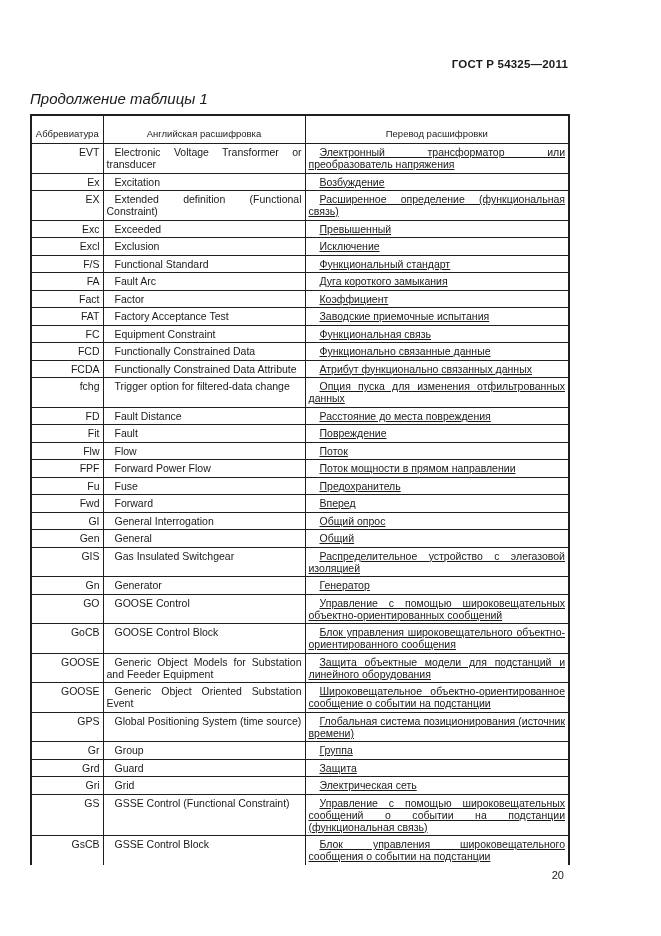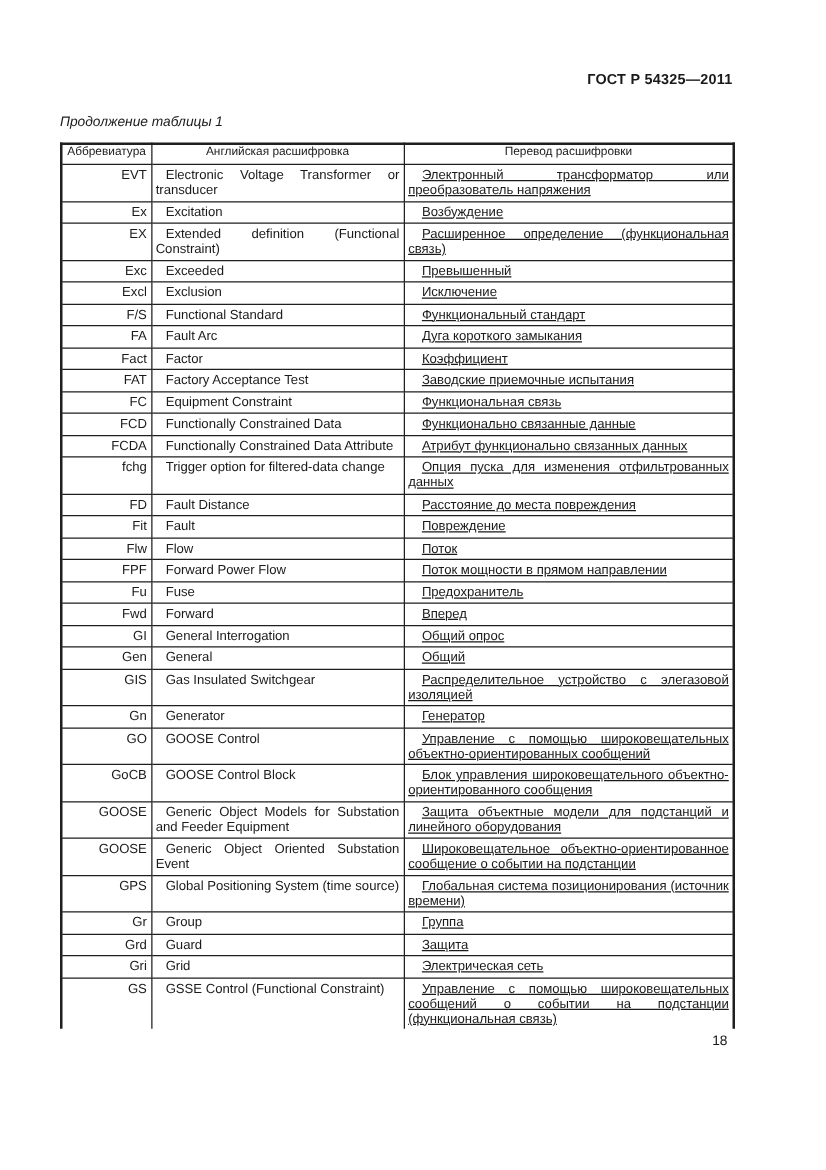--- a/index.html
+++ b/index.html
@@ -11,35 +11,35 @@
     position: relative;
     width: 661px;
     height: 936px;
     background: #ffffff;
     font-family: "Liberation Sans", "DejaVu Sans", sans-serif;
     color: #1a1a1a;
     overflow: hidden;
   }
   .content {
     position: absolute;
-    left: 48px;
+    left: 30px;
     top: 0;
     width: 538px;
   }
   .doc-header {
     margin-top: 58px;
     text-align: right;
     font-size: 11.5px;
     font-weight: bold;
     line-height: 13px;
     letter-spacing: 0.2px;
   }
   .caption {
     margin-top: 21px;
-    font-size: 11px;
+    font-size: 15px;
     font-style: italic;
     line-height: 13px;
   }
   table.abbr {
     margin-top: 9px;
     border-collapse: collapse;
     table-layout: fixed;
     width: 538px;
     border: 2px solid #1f1f1f;
     border-bottom-style: hidden; 
@@ -48,21 +48,21 @@
   col.col-eng  { width: 202px; }
   col.col-rus  { width: 264px; }
   th, td {
     border: 1px solid #1f1f1f;
     vertical-align: top;
     font-weight: normal;
   }
   tr:last-child td { border-bottom-style: hidden; }
   th {
     font-size: 9.5px;
-    padding: 0 2px 4px 2px;
+    padding: 12px 2px 4px 2px;
     line-height: 11px;
   }
   td {
     font-size: 10.5px;
     line-height: 12px;
     padding: 2px 3px 2.5px 3px;
   }
   td.c0 {
     padding-left: 13px;
     text-align: right;
@@ -256,18 +256,23 @@
           <tr>
             <td class="c0">Gri</td>
             <td class="c1">Grid</td>
             <td class="c2">Электрическая сеть</td>
           </tr>
           <tr>
             <td class="c0">GS</td>
             <td class="c1">GSSE Control (Functional Constraint)</td>
             <td class="c2">Управление с помощью широковещательных сообщений о событии на подстанции (функциональная связь)</td>
           </tr>
+          <tr>
+            <td class="c0">GsCB</td>
+            <td class="c1">GSSE Control Block</td>
+            <td class="c2">Блок управления широковещательного сообщения о событии на подстанции</td>
+          </tr>
         </tbody>
     </table>
 
-    <div class="page-number">18</div>
+    <div class="page-number">20</div>
   </div>
 </div>
 
 </body></html>

